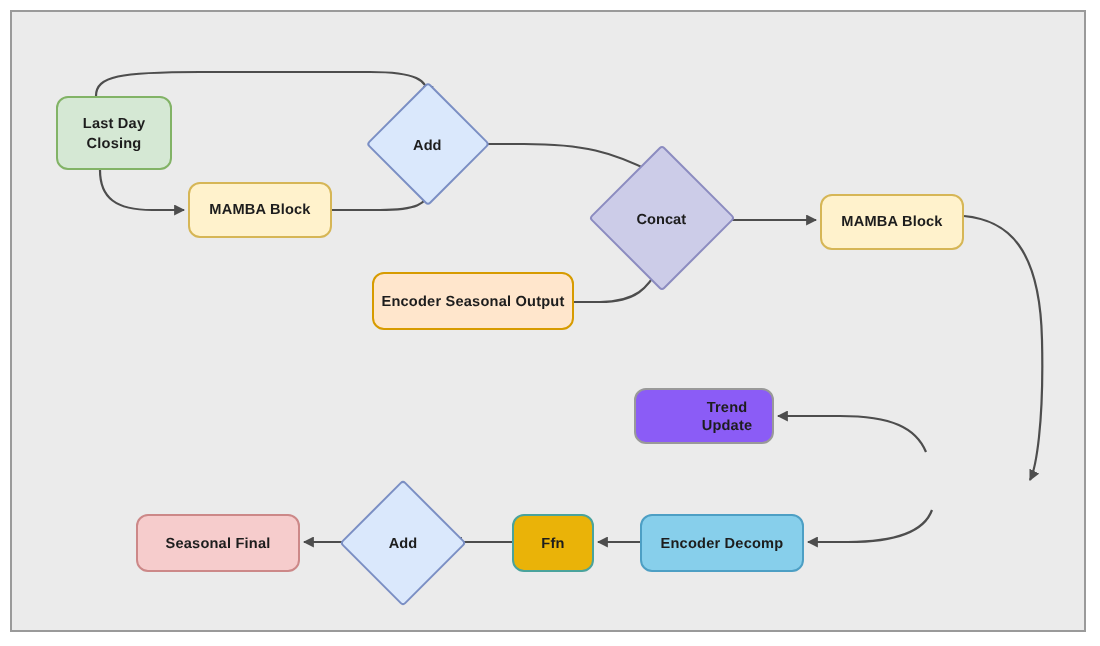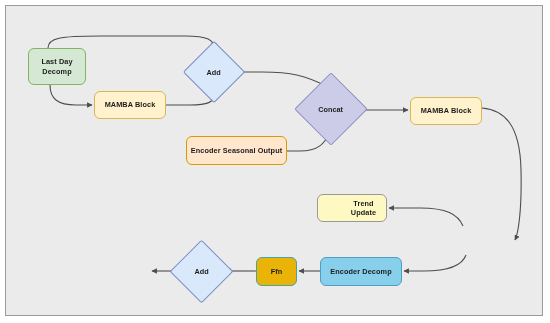--- a/index.html
+++ b/index.html
@@ -85,21 +85,21 @@
       <path d="M 466 255 C 462 266, 448 271, 424 271 L 404 271"></path>
       <path d="M 320 271 L 299 271"></path>
       <path d="M 256 271 L 226 271"></path>
       <path d="M 179 271 L 152 271"></path>
     </g>
   </svg>
 
   <div class="node" style="left:28px;top:48px;width:58px;height:37px;background:#d5e8d4;border-color:#82b366;">
     <div>
       <div>Last Day</div>
-      <div>Decomp</div>
+      <div>Closing</div>
     </div>
   </div>
 
   <div class="node" style="left:94px;top:91px;width:72px;height:28px;background:#fff2cc;border-color:#d6b656;">
     <span>MAMBA Block</span>
   </div>
 
   <div class="diamond" style="left:192px;top:50px;width:44px;height:44px;background:#dae8fc;border-color:#7b8fc4;">
     <span>Add</span>
   </div>
@@ -110,29 +110,32 @@
 
   <div class="diamond" style="left:305px;top:83px;width:52px;height:52px;background:#ccccE8;border-color:#8c8cc0;">
     <span>Concat</span>
   </div>
 
   <div class="node" style="left:410px;top:97px;width:72px;height:28px;background:#fff2cc;border-color:#d6b656;">
     <span>MAMBA Block</span>
   </div>
 
 
-  <div class="node" style="left:317px;top:194px;width:70px;height:28px;background:#fef9c3;border-color:#999999;padding-left:23px;">
+  <div class="node" style="left:317px;top:194px;width:70px;height:28px;background:#8b5cf6;border-color:#999999;padding-left:23px;">
     <span>Trend Update</span>
   </div>
 
   <div class="node" style="left:320px;top:257px;width:82px;height:29px;background:#87cfeb;border-color:#4d9fc4;">
     <span>Encoder Decomp</span>
   </div>
 
   <div class="node" style="left:256px;top:257px;width:41px;height:29px;background:#eab308;border-color:#4aa39c;">
     <span>Ffn</span>
   </div>
 
   <div class="diamond" style="left:179px;top:249px;width:45px;height:45px;background:#dae8fc;border-color:#7b8fc4;">
     <span>Add</span>
   </div>
 
+  <div class="node" style="left:68px;top:257px;width:82px;height:29px;background:#f6cccc;border-color:#cc8888;">
+    <span>Seasonal Final</span>
+  </div>
 </div>
 
 </body></html>

